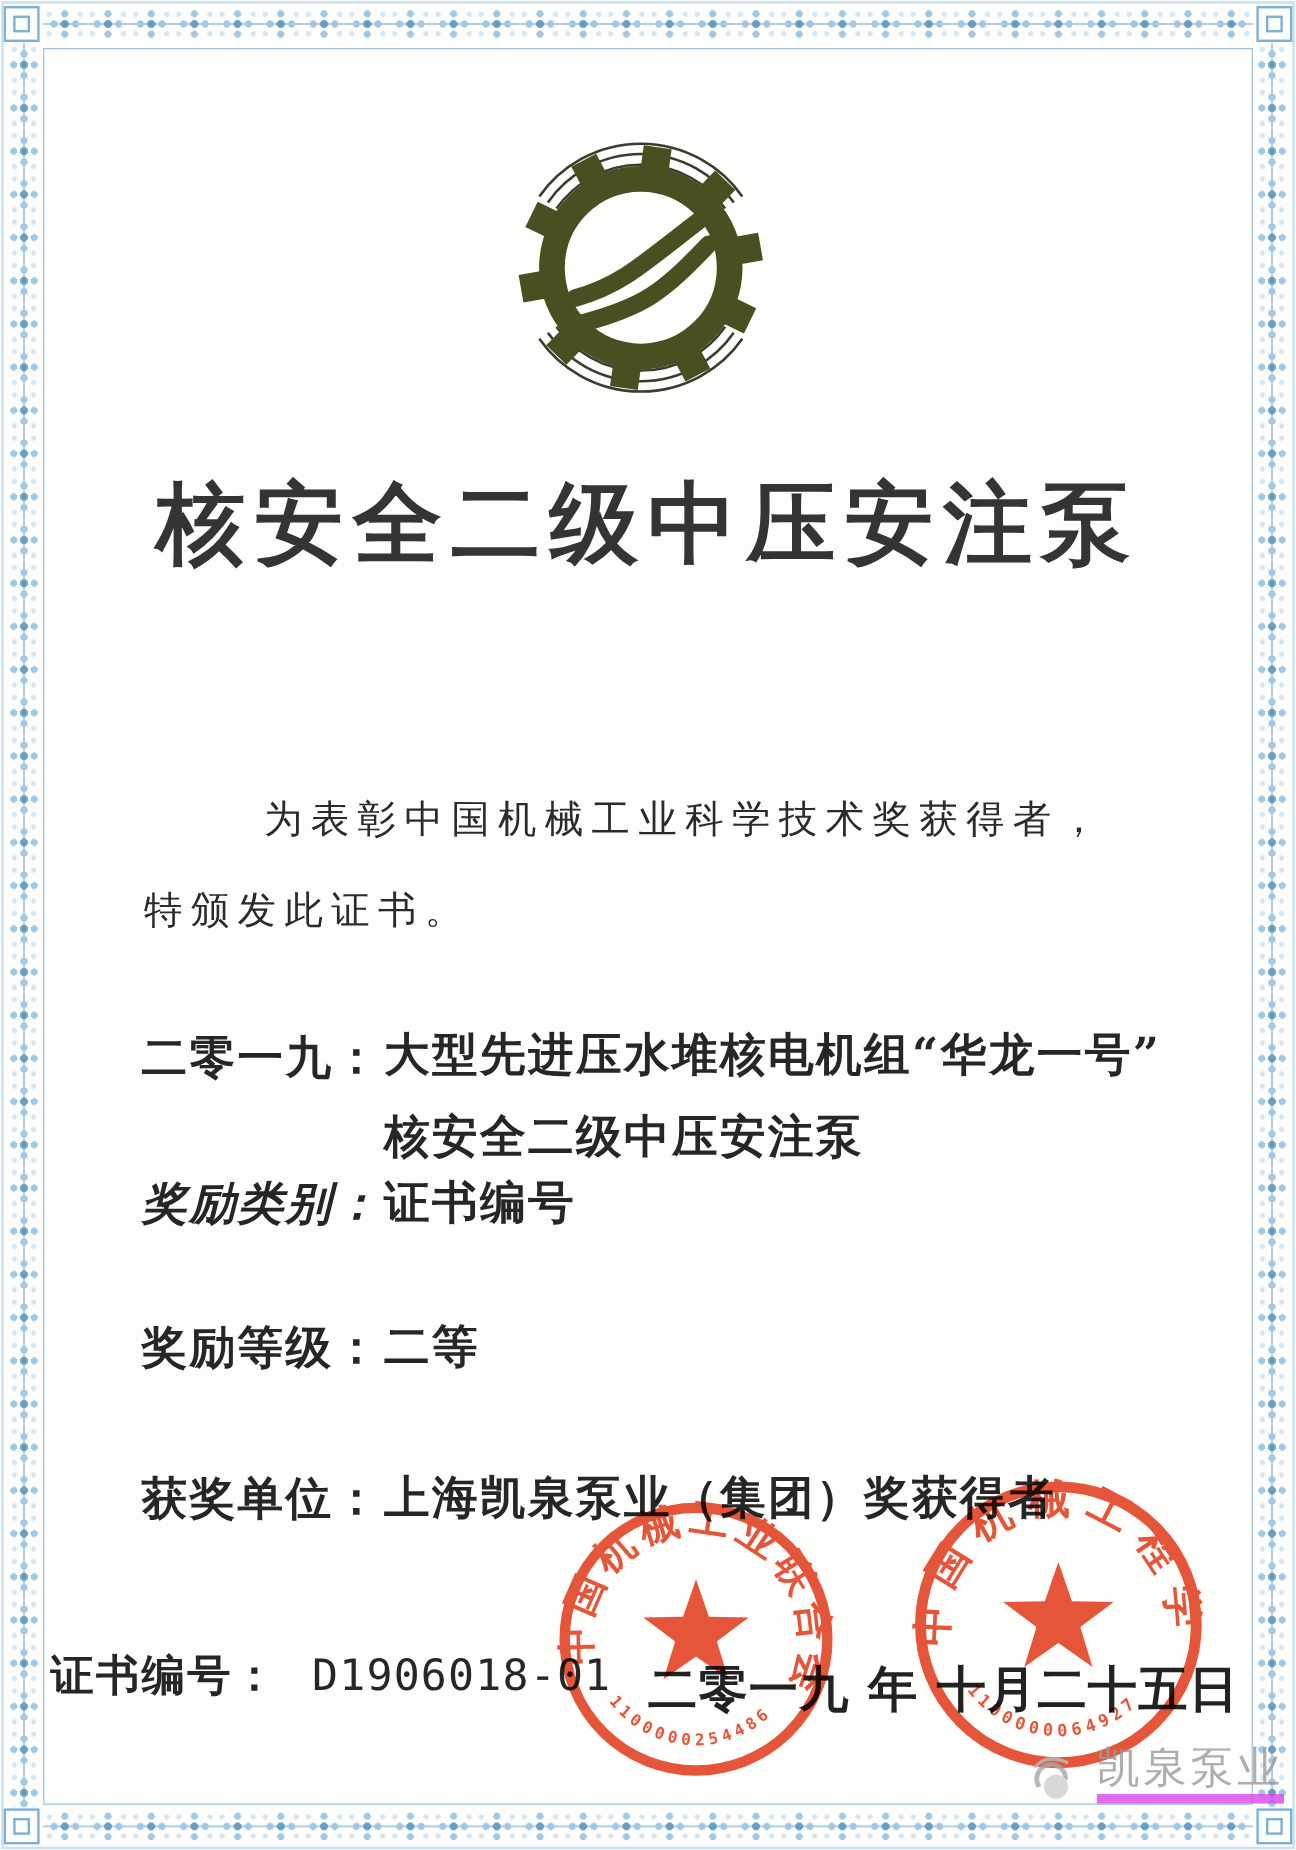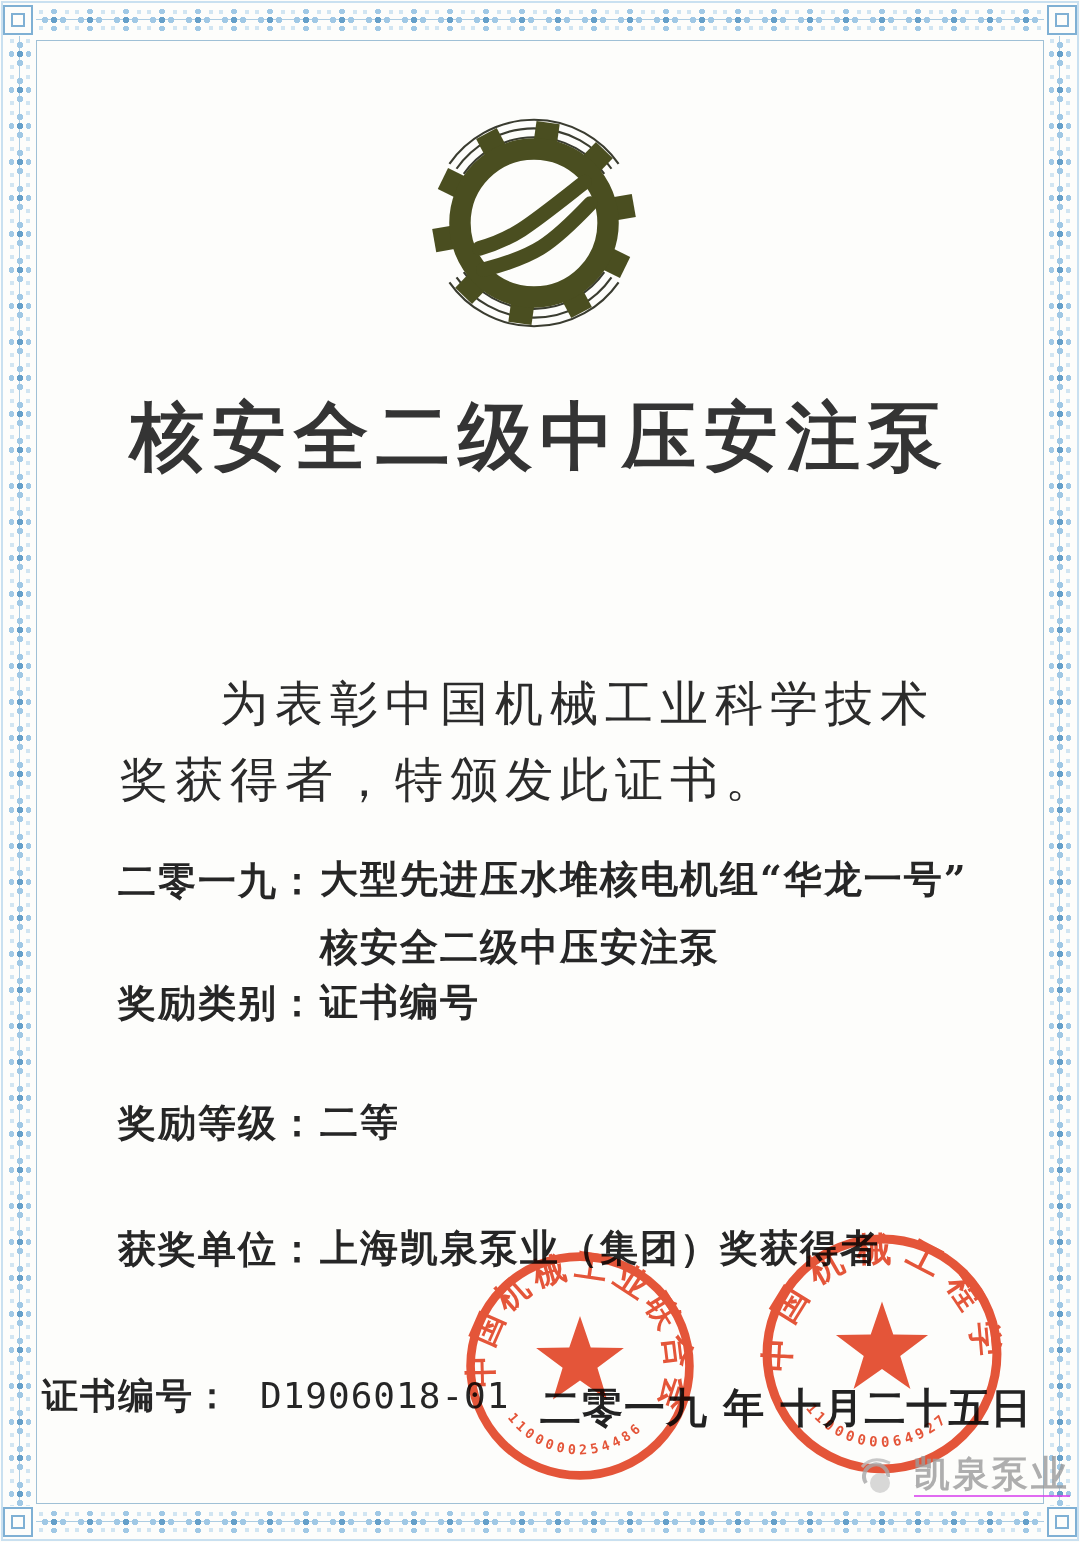--- a/index.html
+++ b/index.html
@@ -57,47 +57,47 @@
   .emblem{position:absolute;left:412px;top:110px;width:244px;height:228px;}
   .award-title{
     position:absolute;left:36px;right:36px;top:388px;text-align:center;
     font-size:74px;font-weight:bold;letter-spacing:8px;color:#343434;white-space:nowrap;
   }
   .doc-type{
     position:absolute;left:36px;right:36px;top:506px;text-align:center;
     font-size:88px;font-weight:bold;letter-spacing:8px;color:#343434;white-space:pre;
   }
   .body-par{
-    position:absolute;left:120px;top:665px;width:840px;
-    font-size:48px;letter-spacing:7px;line-height:76px;text-indent:100px;color:#2b2b2b;
+    position:absolute;left:120px;top:644px;width:840px;
+    font-size:32px;letter-spacing:7px;line-height:76px;text-indent:100px;color:#2b2b2b;
   }
   .frow{position:absolute;left:118px;font-size:38px;color:#262626;}
   .frow .lab{font-weight:600;letter-spacing:2px;}
   .fval{position:absolute;left:320px;font-size:38px;font-weight:600;letter-spacing:2px;color:#262626;white-space:nowrap;text-align:center;}
   .row-project{top:856px;} .val-project1{top:854px;} .val-project2{top:922px;}
-  .row-category{top:978px;} .val-category{top:977px;}
+  .row-category{top:978px;font-style:italic;} .val-category{top:977px;}
   .row-grade{top:1098px;}   .val-grade{top:1097px;}
   .row-winner{top:1224px;}  .val-winner{top:1223px;}
   .certno{position:absolute;left:42px;top:1372px;font-size:36px;color:#262626;z-index:5;}
   .certno .lab{font-weight:600;letter-spacing:2px;}
   .certno .val{font-family:"DejaVu Sans Mono","Liberation Mono",monospace;letter-spacing:1px;margin-left:28px;}
   .issue-date{
     position:absolute;left:540px;top:1381px;font-size:41px;font-weight:600;
     letter-spacing:1px;color:#222;white-space:pre;z-index:5;
   }
   .seal{position:absolute;mix-blend-mode:multiply;opacity:.93;z-index:6;}
   .seal-left{left:460px;top:1246px;width:240px;height:240px;}
   .seal-right{left:756px;top:1228px;width:252px;height:252px;}
   .watermark{
     position:absolute;right:10px;top:1452px;display:flex;align-items:flex-end;gap:6px;
     z-index:7;opacity:.8;
   }
   .watermark-text{
-    font-size:36px;font-weight:bold;color:#9b9b9b;letter-spacing:3px;
-    border-bottom:2px solid #d946ef;line-height:1.2;white-space:nowrap;
+    font-size:36px;font-weight:normal;color:#9b9b9b;letter-spacing:3px;
+    border-bottom:8px solid #d946ef;line-height:1.2;white-space:nowrap;
   }
 </style>
 </head>
 <body>
 
 <div class="page">
 
   <div class="edge-line"></div>
   <div class="band band-h band-top"></div>
   <div class="band band-h band-bottom"></div>

